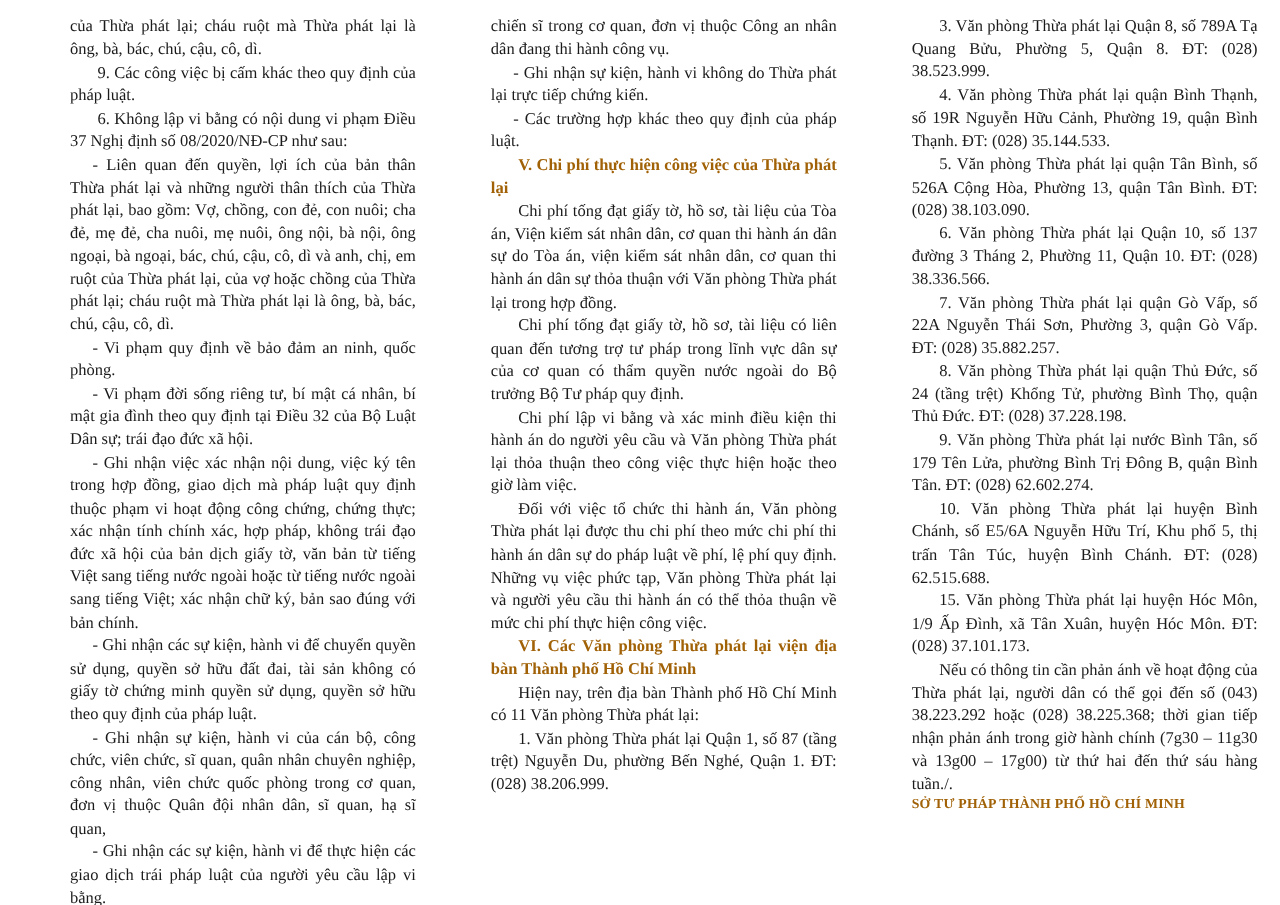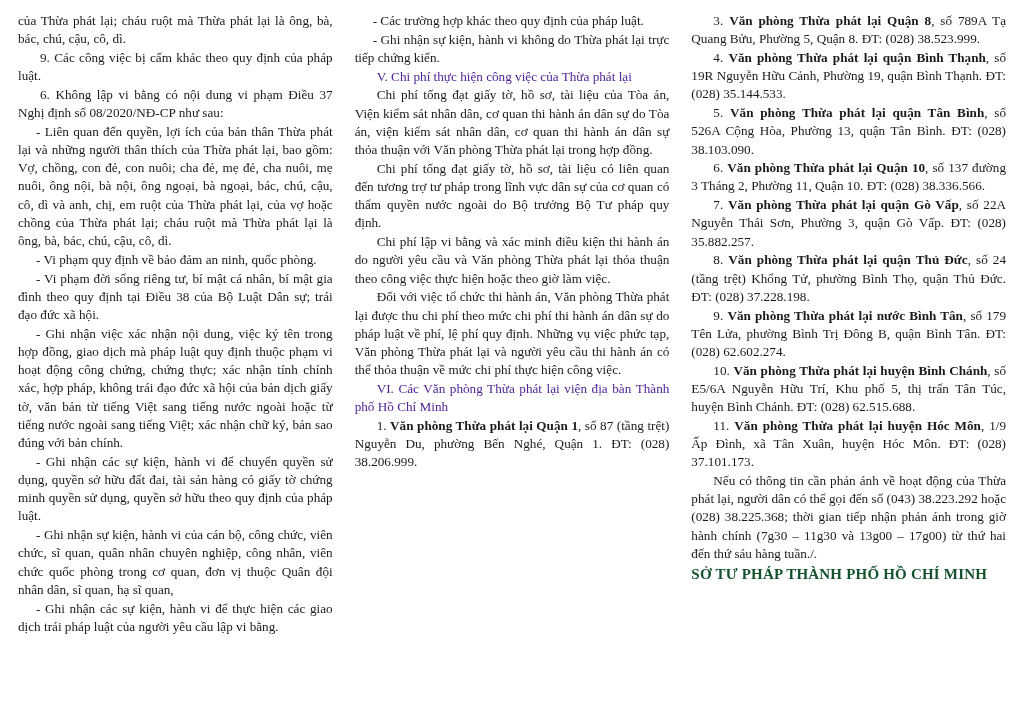--- a/index.html
+++ b/index.html
@@ -29,88 +29,91 @@
     height: 100%;
   }
   .col {
     flex: 1 1 0;
     min-width: 0;
     font-size: 13.2px;
     line-height: 1.38;
     text-align: justify;
     text-justify: inter-word;
     hyphens: none;
+    margin-left: 38px;
   }
   .col p {
     margin: 0 0 0.5px 0;
     text-align: justify;
   }
   .indent {
     text-indent: 22px;
   }
   .noindent {
     text-indent: 0;
   }
   .dash {
     text-indent: 18px;
   }
   .heading {
-    color: #4c1d95;
-    font-weight: normal;
+    color: #a16207;
+    font-weight: bold;
     text-indent: 22px;
     margin: 3px 0 1px 0;
     text-align: left;
   }
   .bold {
-    font-weight: bold;
+    font-weight: normal;
   }
   .footer {
-    color: #14532d;
+    color: #a16207;
     font-weight: bold;
     text-align: center;
     margin-top: 14px;
-    font-size: 15px;
+    font-size: 11px;
     letter-spacing: 0.2px;
   }
 </style>
 </head>
 <body>
 
 <div class="page">
   <div class="columns">
     <div class="col" id="col-0">
         <p class="noindent">của Thừa phát lại; cháu ruột mà Thừa phát lại là ông, bà, bác, chú, cậu, cô, dì.</p>
         <p class="indent">9. Các công việc bị cấm khác theo quy định của pháp luật.</p>
         <p class="indent">6. Không lập vi bằng có nội dung vi phạm Điều 37 Nghị định số 08/2020/NĐ-CP như sau:</p>
         <p class="dash">- Liên quan đến quyền, lợi ích của bản thân Thừa phát lại và những người thân thích của Thừa phát lại, bao gồm: Vợ, chồng, con đẻ, con nuôi; cha đẻ, mẹ đẻ, cha nuôi, mẹ nuôi, ông nội, bà nội, ông ngoại, bà ngoại, bác, chú, cậu, cô, dì và anh, chị, em ruột của Thừa phát lại, của vợ hoặc chồng của Thừa phát lại; cháu ruột mà Thừa phát lại là ông, bà, bác, chú, cậu, cô, dì.</p>
         <p class="dash">- Vi phạm quy định về bảo đảm an ninh, quốc phòng.</p>
-        <p class="dash">- Vi phạm đời sống riêng tư, bí mật cá nhân, bí mật gia đình theo quy định tại Điều 38 của Bộ Luật Dân sự; trái đạo đức xã hội.</p>
+        <p class="dash">- Vi phạm đời sống riêng tư, bí mật cá nhân, bí mật gia đình theo quy định tại Điều 32 của Bộ Luật Dân sự; trái đạo đức xã hội.</p>
         <p class="dash">- Ghi nhận việc xác nhận nội dung, việc ký tên trong hợp đồng, giao dịch mà pháp luật quy định thuộc phạm vi hoạt động công chứng, chứng thực; xác nhận tính chính xác, hợp pháp, không trái đạo đức xã hội của bản dịch giấy tờ, văn bản từ tiếng Việt sang tiếng nước ngoài hoặc từ tiếng nước ngoài sang tiếng Việt; xác nhận chữ ký, bản sao đúng với bản chính.</p>
-        <p class="dash">- Ghi nhận các sự kiện, hành vi để chuyển quyền sử dụng, quyền sở hữu đất đai, tài sản hàng có giấy tờ chứng minh quyền sử dụng, quyền sở hữu theo quy định của pháp luật.</p>
+        <p class="dash">- Ghi nhận các sự kiện, hành vi để chuyển quyền sử dụng, quyền sở hữu đất đai, tài sản không có giấy tờ chứng minh quyền sử dụng, quyền sở hữu theo quy định của pháp luật.</p>
         <p class="dash">- Ghi nhận sự kiện, hành vi của cán bộ, công chức, viên chức, sĩ quan, quân nhân chuyên nghiệp, công nhân, viên chức quốc phòng trong cơ quan, đơn vị thuộc Quân đội nhân dân, sĩ quan, hạ sĩ quan,</p>
         <p class="dash">- Ghi nhận các sự kiện, hành vi để thực hiện các giao dịch trái pháp luật của người yêu cầu lập vi bằng.</p>
       </div>
     <div class="col" id="col-1">
+        <p class="noindent">chiến sĩ trong cơ quan, đơn vị thuộc Công an nhân dân đang thi hành công vụ.</p>
+        <p class="dash">- Ghi nhận sự kiện, hành vi không do Thừa phát lại trực tiếp chứng kiến.</p>
         <p class="dash">- Các trường hợp khác theo quy định của pháp luật.</p>
-        <p class="dash">- Ghi nhận sự kiện, hành vi không do Thừa phát lại trực tiếp chứng kiến.</p>
         <p class="heading">V. Chi phí thực hiện công việc của Thừa phát lại</p>
         <p class="indent">Chi phí tống đạt giấy tờ, hồ sơ, tài liệu của Tòa án, Viện kiểm sát nhân dân, cơ quan thi hành án dân sự do Tòa án, viện kiểm sát nhân dân, cơ quan thi hành án dân sự thỏa thuận với Văn phòng Thừa phát lại trong hợp đồng.</p>
         <p class="indent">Chi phí tống đạt giấy tờ, hồ sơ, tài liệu có liên quan đến tương trợ tư pháp trong lĩnh vực dân sự của cơ quan có thẩm quyền nước ngoài do Bộ trưởng Bộ Tư pháp quy định.</p>
         <p class="indent">Chi phí lập vi bằng và xác minh điều kiện thi hành án do người yêu cầu và Văn phòng Thừa phát lại thỏa thuận theo công việc thực hiện hoặc theo giờ làm việc.</p>
         <p class="indent">Đối với việc tổ chức thi hành án, Văn phòng Thừa phát lại được thu chi phí theo mức chi phí thi hành án dân sự do pháp luật về phí, lệ phí quy định. Những vụ việc phức tạp, Văn phòng Thừa phát lại và người yêu cầu thi hành án có thể thỏa thuận về mức chi phí thực hiện công việc.</p>
         <p class="heading">VI. Các Văn phòng Thừa phát lại viện địa bàn Thành phố Hồ Chí Minh</p>
+        <p class="indent">Hiện nay, trên địa bàn Thành phố Hồ Chí Minh có 11 Văn phòng Thừa phát lại:</p>
         <p class="indent"><span>1. </span><span class="bold">Văn phòng Thừa phát lại Quận 1</span><span>, số 87 (tầng trệt) Nguyễn Du, phường Bến Nghé, Quận 1. ĐT: (028) 38.206.999.</span></p>
       </div>
     <div class="col" id="col-2">
         <p class="indent"><span>3. </span><span class="bold">Văn phòng Thừa phát lại Quận 8</span><span>, số 789A Tạ Quang Bửu, Phường 5, Quận 8. ĐT: (028) 38.523.999.</span></p>
         <p class="indent"><span>4. </span><span class="bold">Văn phòng Thừa phát lại quận Bình Thạnh</span><span>, số 19R Nguyễn Hữu Cảnh, Phường 19, quận Bình Thạnh. ĐT: (028) 35.144.533.</span></p>
         <p class="indent"><span>5. </span><span class="bold">Văn phòng Thừa phát lại quận Tân Bình</span><span>, số 526A Cộng Hòa, Phường 13, quận Tân Bình. ĐT: (028) 38.103.090.</span></p>
         <p class="indent"><span>6. </span><span class="bold">Văn phòng Thừa phát lại Quận 10</span><span>, số 137 đường 3 Tháng 2, Phường 11, Quận 10. ĐT: (028) 38.336.566.</span></p>
         <p class="indent"><span>7. </span><span class="bold">Văn phòng Thừa phát lại quận Gò Vấp</span><span>, số 22A Nguyễn Thái Sơn, Phường 3, quận Gò Vấp. ĐT: (028) 35.882.257.</span></p>
         <p class="indent"><span>8. </span><span class="bold">Văn phòng Thừa phát lại quận Thủ Đức</span><span>, số 24 (tầng trệt) Khổng Tử, phường Bình Thọ, quận Thủ Đức. ĐT: (028) 37.228.198.</span></p>
         <p class="indent"><span>9. </span><span class="bold">Văn phòng Thừa phát lại nước Bình Tân</span><span>, số 179 Tên Lửa, phường Bình Trị Đông B, quận Bình Tân. ĐT: (028) 62.602.274.</span></p>
         <p class="indent"><span>10. </span><span class="bold">Văn phòng Thừa phát lại huyện Bình Chánh</span><span>, số E5/6A Nguyễn Hữu Trí, Khu phố 5, thị trấn Tân Túc, huyện Bình Chánh. ĐT: (028) 62.515.688.</span></p>
-        <p class="indent"><span>11. </span><span class="bold">Văn phòng Thừa phát lại huyện Hóc Môn</span><span>, 1/9 Ấp Đình, xã Tân Xuân, huyện Hóc Môn. ĐT: (028) 37.101.173.</span></p>
+        <p class="indent"><span>15. </span><span class="bold">Văn phòng Thừa phát lại huyện Hóc Môn</span><span>, 1/9 Ấp Đình, xã Tân Xuân, huyện Hóc Môn. ĐT: (028) 37.101.173.</span></p>
         <p class="indent">Nếu có thông tin cần phản ánh về hoạt động của Thừa phát lại, người dân có thể gọi đến số (043) 38.223.292 hoặc (028) 38.225.368; thời gian tiếp nhận phản ánh trong giờ hành chính (7g30 – 11g30 và 13g00 – 17g00) từ thứ hai đến thứ sáu hàng tuần./.</p>
         <p class="footer">SỞ TƯ PHÁP THÀNH PHỐ HỒ CHÍ MINH</p>
       </div>
   </div>
 </div>
 
 </body></html>

